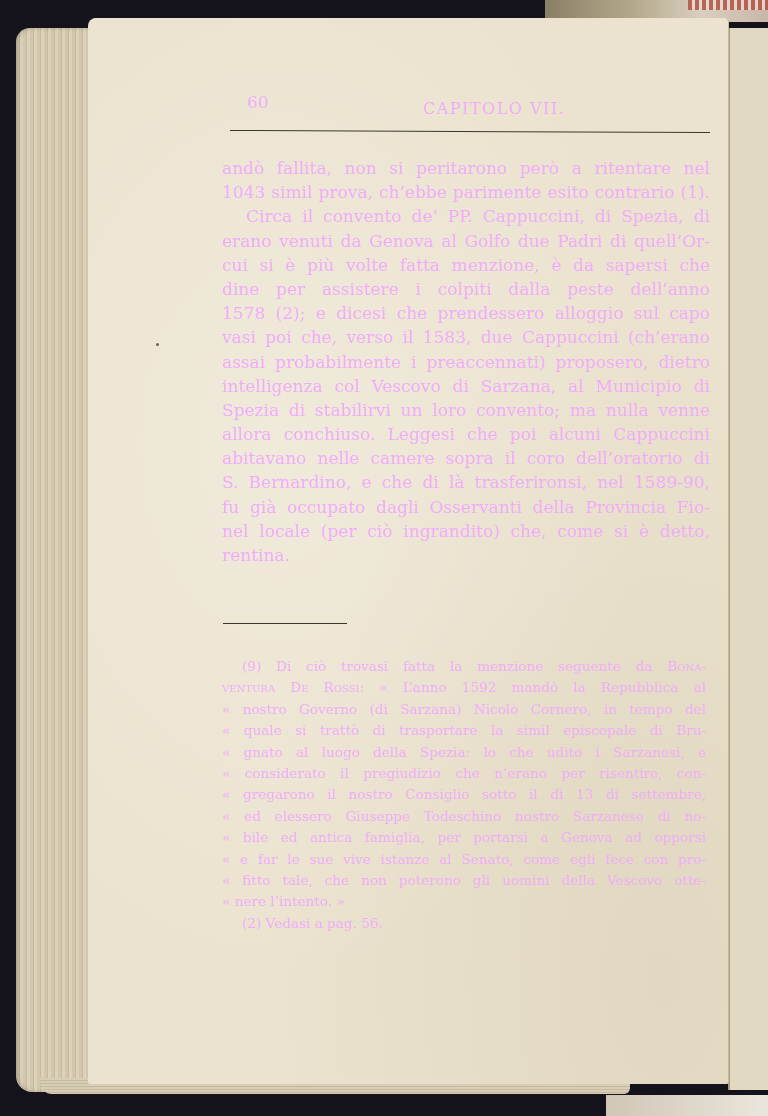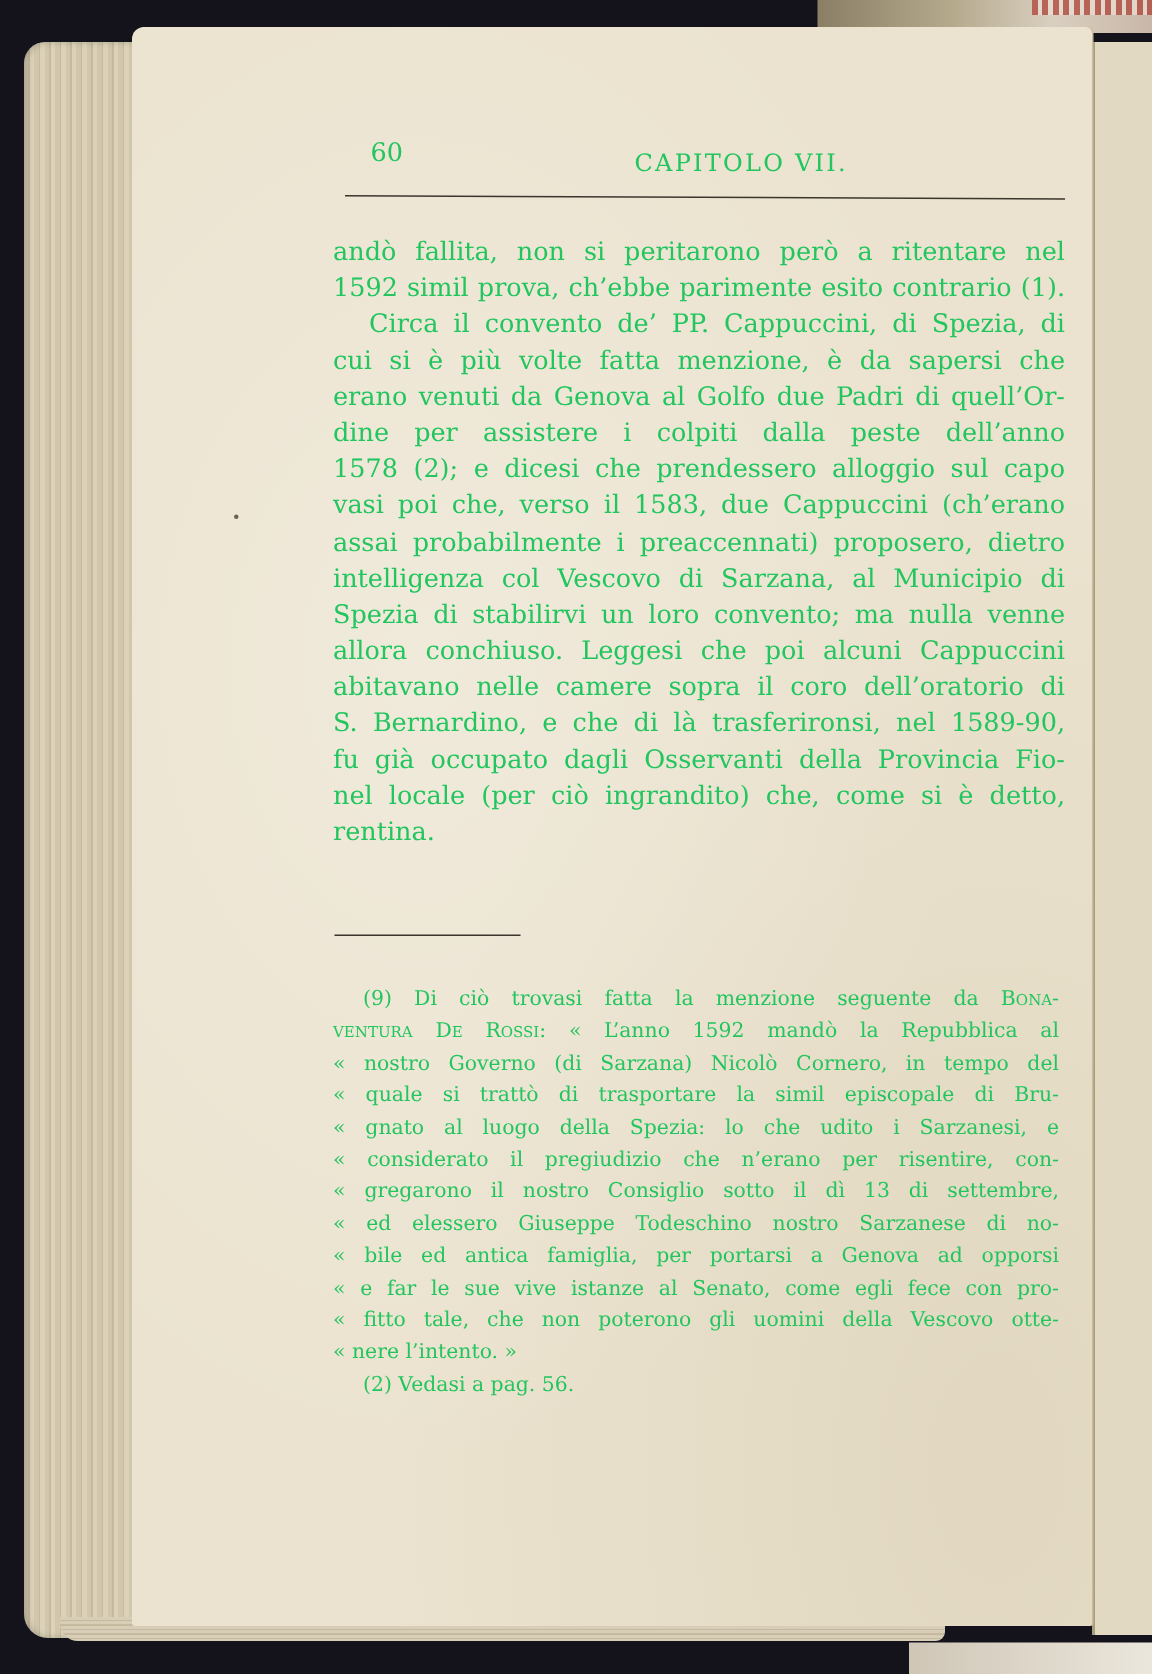--- a/index.html
+++ b/index.html
@@ -40,21 +40,21 @@
       border-radius:8px 4px 2px 2px;
       box-shadow: 1px 0 0 #cabb9b;
     }
     .page-edge-right {
       position:absolute; left:728px; top:28px; width:40px; height:1062px;
       background:linear-gradient(90deg,#a99d80 0 2px,#e2d9c3 2px 100%);
     }
     .content {
       position:absolute; left:0; top:0; width:768px; height:1116px;
       font-family:"DejaVu Serif","Liberation Serif",serif;
-      color:#22c55e;
+      color:#f0abfc;
     }
     .page-number {
       position:absolute; left:247px; top:92px; font-size:17px;
     }
     .running-head {
       position:absolute; left:423px; top:99px; font-size:16px; letter-spacing:1.5px;
     }
     .header-rule {
       position:absolute; left:230px; top:130px; width:480px; height:0;
       border-top:1.2px solid #3b362d; transform:rotate(0.25deg); transform-origin:left;
@@ -102,24 +102,24 @@
 <div class="page"></div>
 
 <div class="content">
   <div class="page-number">60</div>
   <div class="running-head">CAPITOLO VII.</div>
   <div class="header-rule"></div>
   <div class="dot-mark"></div>
 
   <div class="body-text">
     <span class="line">andò fallita, non si peritarono però a ritentare nel</span>
-    <span class="line">1592 simil prova, ch’ebbe parimente esito contrario (1).</span>
+    <span class="line">1043 simil prova, ch’ebbe parimente esito contrario (1).</span>
     <span class="line indent">Circa il convento de’ PP. Cappuccini, di Spezia, di</span>
+    <span class="line">erano venuti da Genova al Golfo due Padri di quell’Or-</span>
     <span class="line">cui si è più volte fatta menzione, è da sapersi che</span>
-    <span class="line">erano venuti da Genova al Golfo due Padri di quell’Or-</span>
     <span class="line">dine per assistere i colpiti dalla peste dell’anno</span>
     <span class="line">1578 (2); e dicesi che prendessero alloggio sul capo</span>
     <span class="line">vasi poi che, verso il 1583, due Cappuccini (ch’erano</span>
     <span class="line">assai probabilmente i preaccennati) proposero, dietro</span>
     <span class="line">intelligenza col Vescovo di Sarzana, al Municipio di</span>
     <span class="line">Spezia di stabilirvi un loro convento; ma nulla venne</span>
     <span class="line">allora conchiuso. Leggesi che poi alcuni Cappuccini</span>
     <span class="line">abitavano nelle camere sopra il coro dell’oratorio di</span>
     <span class="line">S. Bernardino, e che di là trasferironsi, nel 1589-90,</span>
     <span class="line">fu già occupato dagli Osservanti della Provincia Fio-</span>

